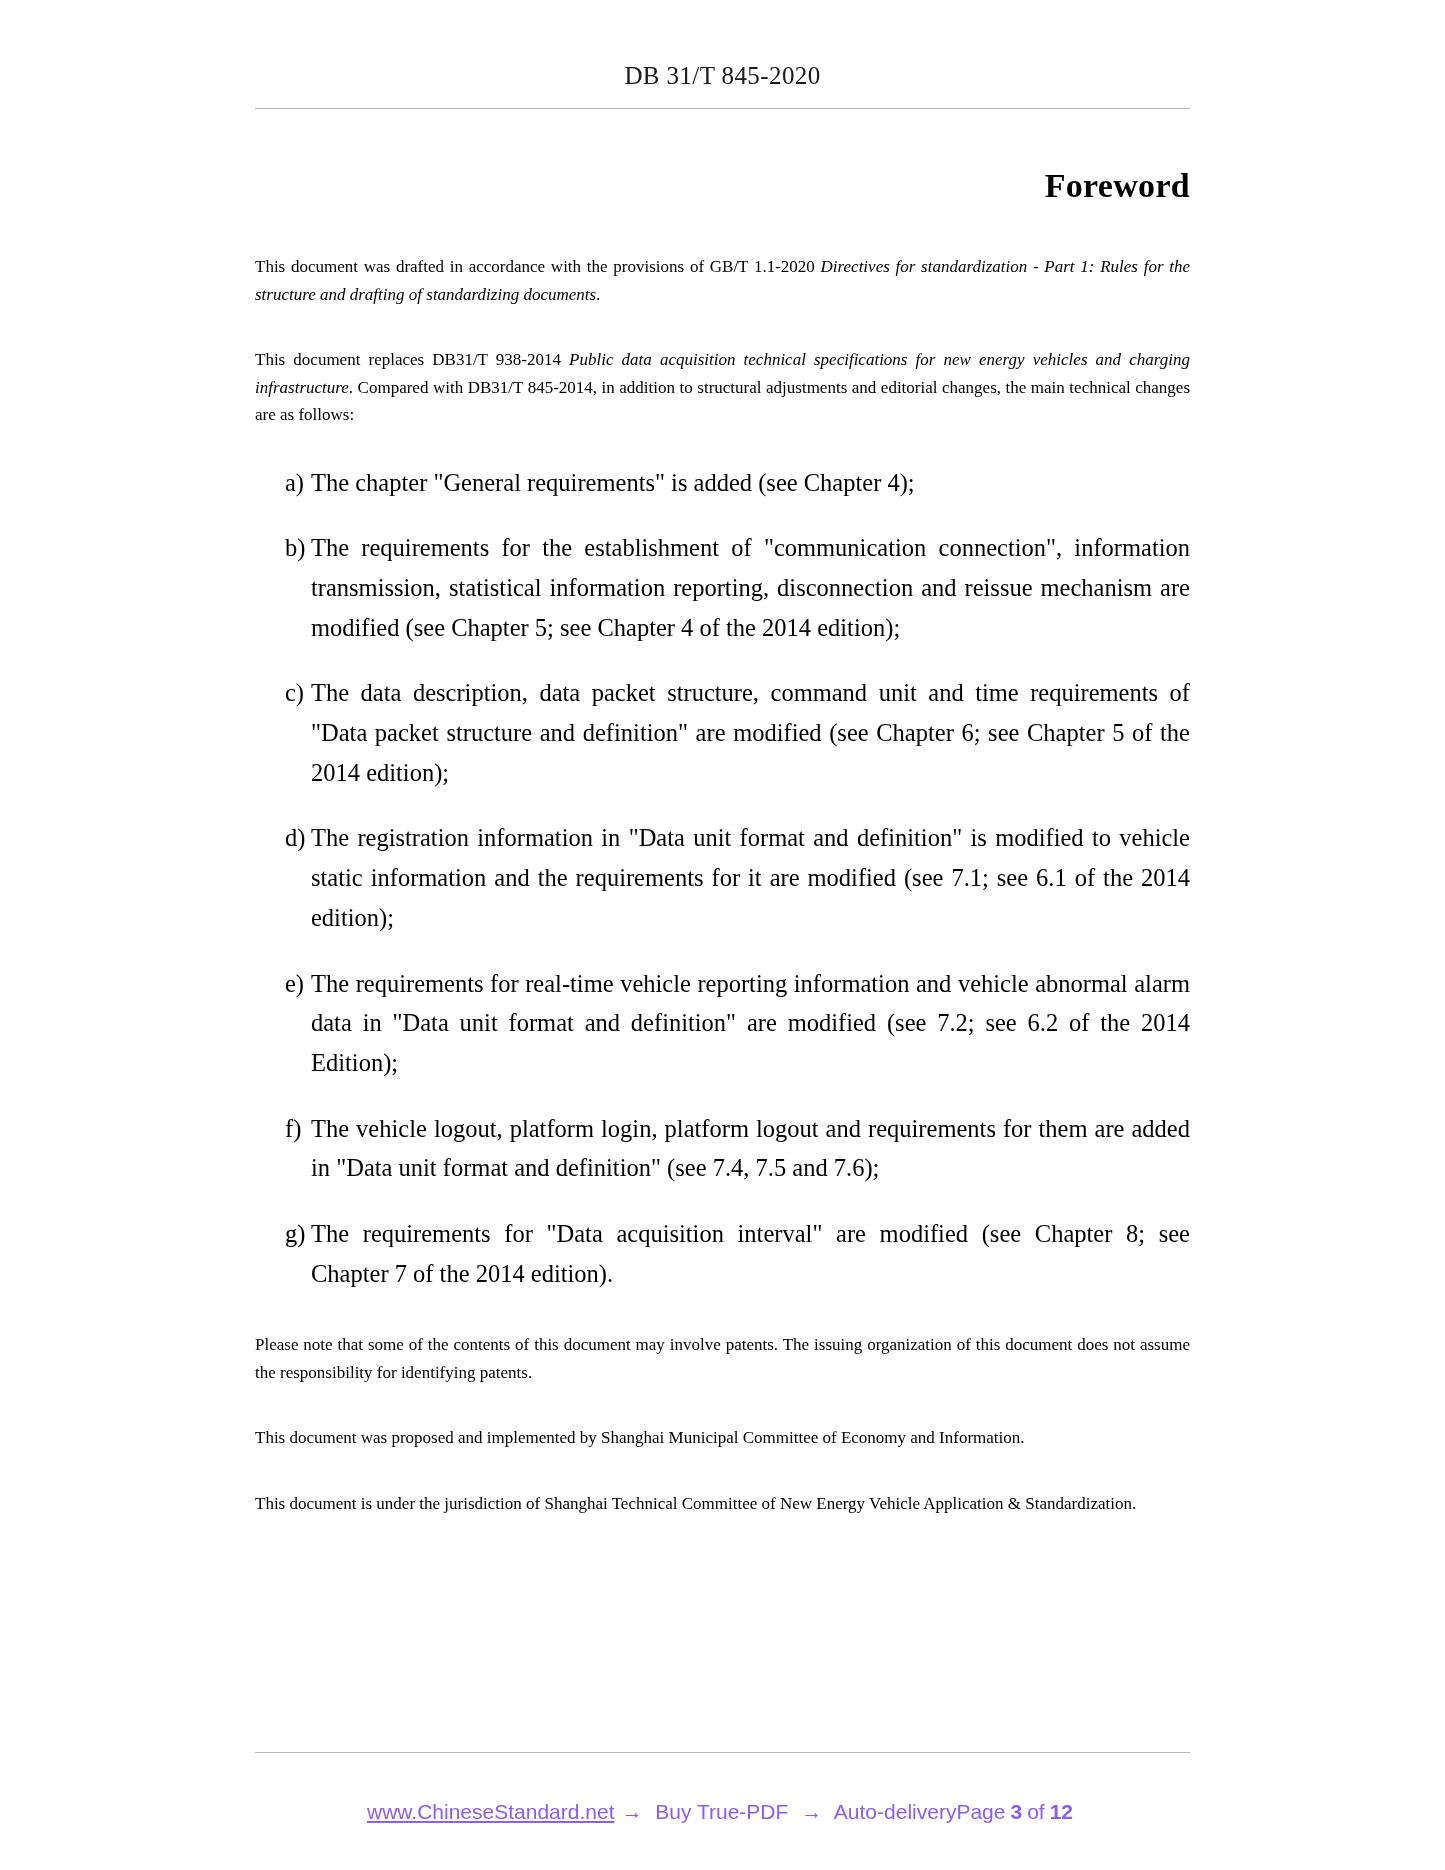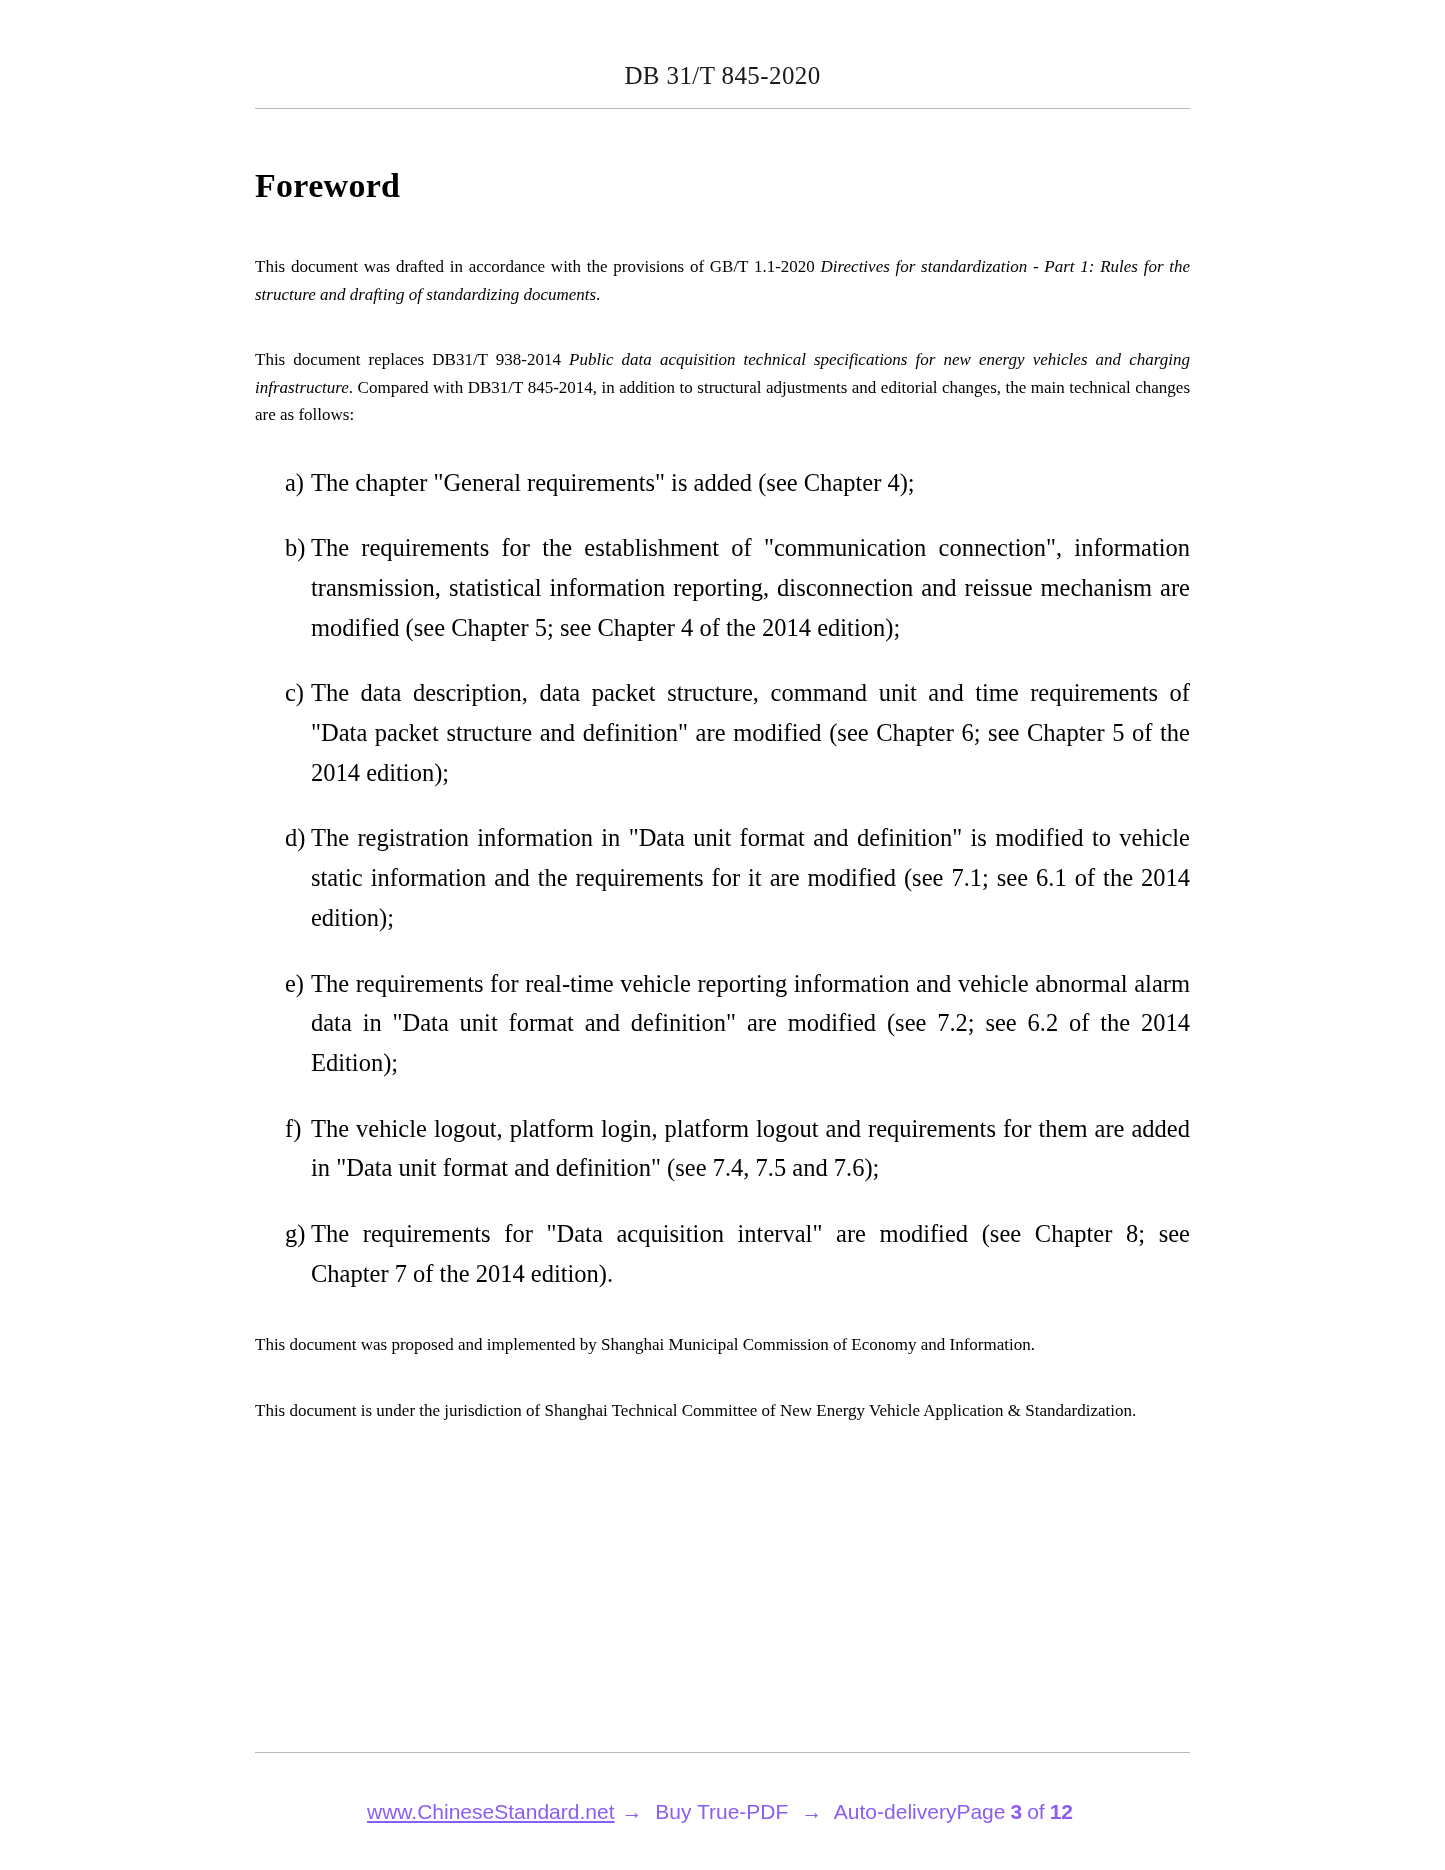--- a/index.html
+++ b/index.html
@@ -36,21 +36,21 @@
     margin: 18px 255px 0 255px;
     border-bottom: 1px solid #b9b9b9;
   }
   .content {
     margin: 0 255px;
     flex: 1 1 auto;
   }
   h1.doc-title {
     font-size: 34px;
     font-weight: bold;
-    text-align: left;
+    text-align: right;
     margin: 58px 0 0 0;
     letter-spacing: 0.3px;
   }
   p.para {
     font-size: 17px;
     line-height: 1.62;
     text-align: justify;
     text-justify: inter-word;
     margin: 38px 0 0 0;
   }
@@ -160,22 +160,23 @@
       <li>
         <span class="marker">f)</span>
         <span class="item-text">The vehicle logout, platform login, platform logout and requirements for them are added in "Data unit format and definition" (see 7.4, 7.5 and 7.6);</span>
       </li>
       <li>
         <span class="marker">g)</span>
         <span class="item-text">The requirements for "Data acquisition interval" are modified (see Chapter 8; see Chapter 7 of the 2014 edition).</span>
       </li>
     </ol>
 
+    <p class="para">Please note that some of the contents of this document may involve patents. The issuing organization of this document does not assume the responsibility for identifying patents.</p>
 
-    <p class="para">This document was proposed and implemented by Shanghai Municipal Commission of Economy and Information.</p>
+    <p class="para">This document was proposed and implemented by Shanghai Municipal Committee of Economy and Information.</p>
 
     <p class="para">This document is under the jurisdiction of Shanghai Technical Committee of New Energy Vehicle Application &amp; Standardization.</p>
 
   </div>
 
   <div class="footer-wrap">
     <div class="footer-rule"></div>
     <div class="footer">
       <span class="site">www.ChineseStandard.net </span>
       <span class="arrow">→</span>

